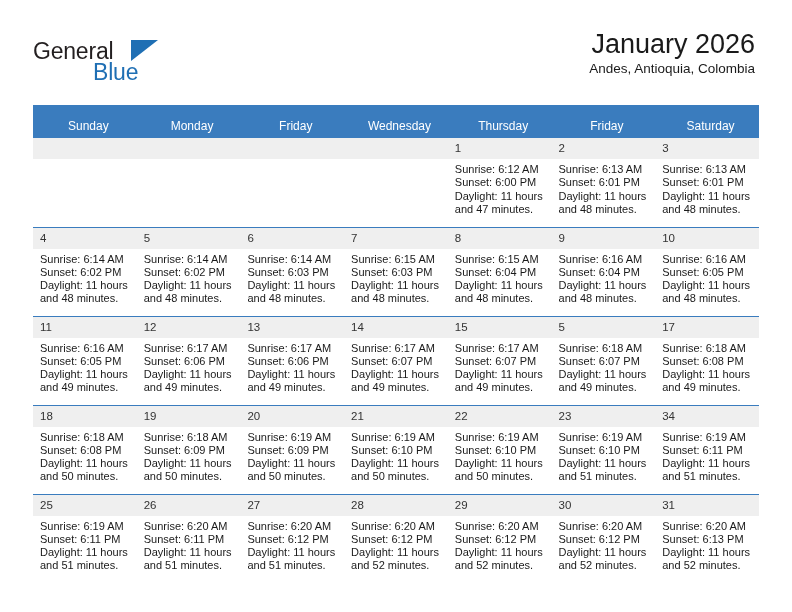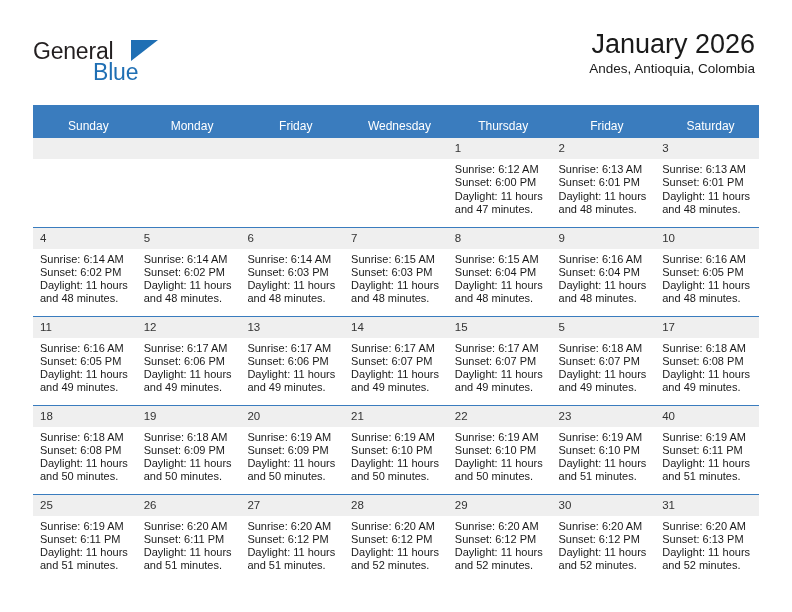--- a/index.html
+++ b/index.html
@@ -404,21 +404,21 @@
         <td>
           <span class="daynum">23</span>
           <div class="daybody">
             <div>Sunrise: 6:19 AM</div>
             <div>Sunset: 6:10 PM</div>
             <div>Daylight: 11 hours</div>
             <div>and 51 minutes.</div>
           </div>
         </td>
         <td>
-          <span class="daynum">40</span>
+          <span class="daynum">34</span>
           <div class="daybody">
             <div>Sunrise: 6:19 AM</div>
             <div>Sunset: 6:11 PM</div>
             <div>Daylight: 11 hours</div>
             <div>and 51 minutes.</div>
           </div>
         </td>
       </tr>
 
       <tr class="week-row">

